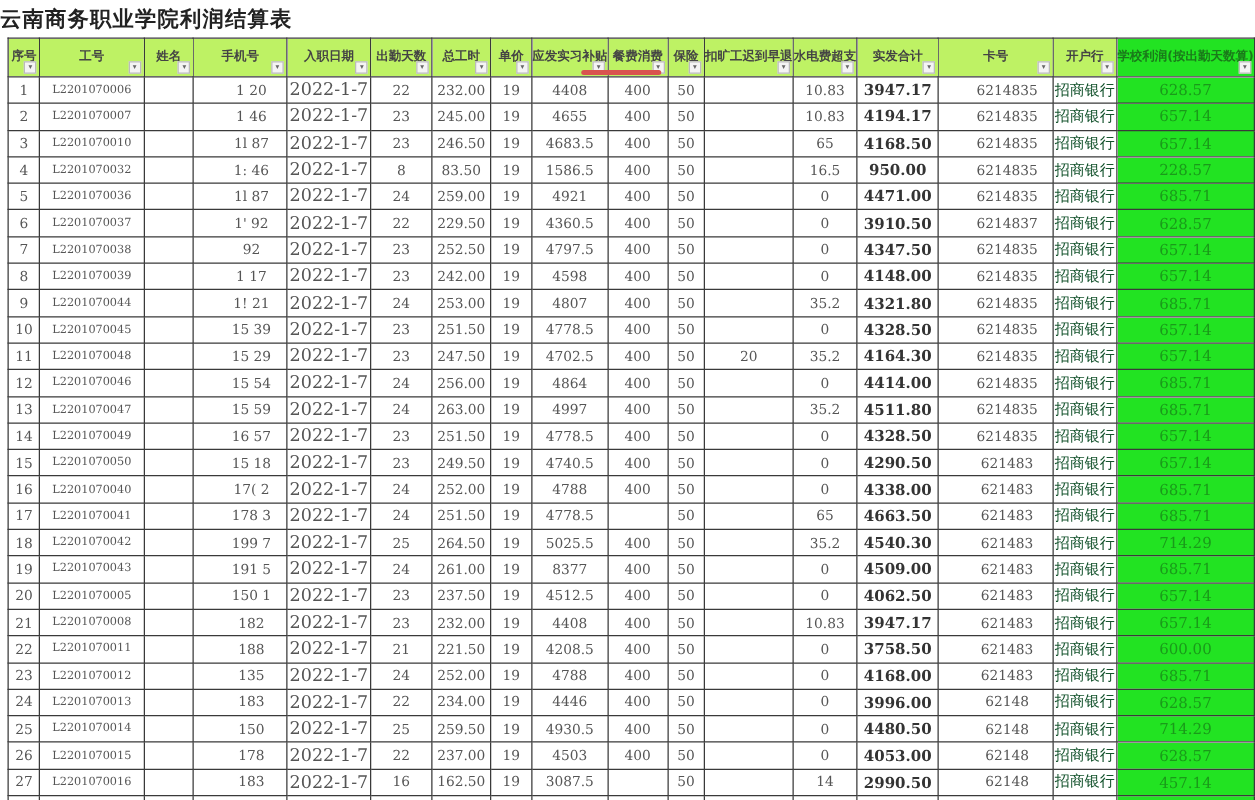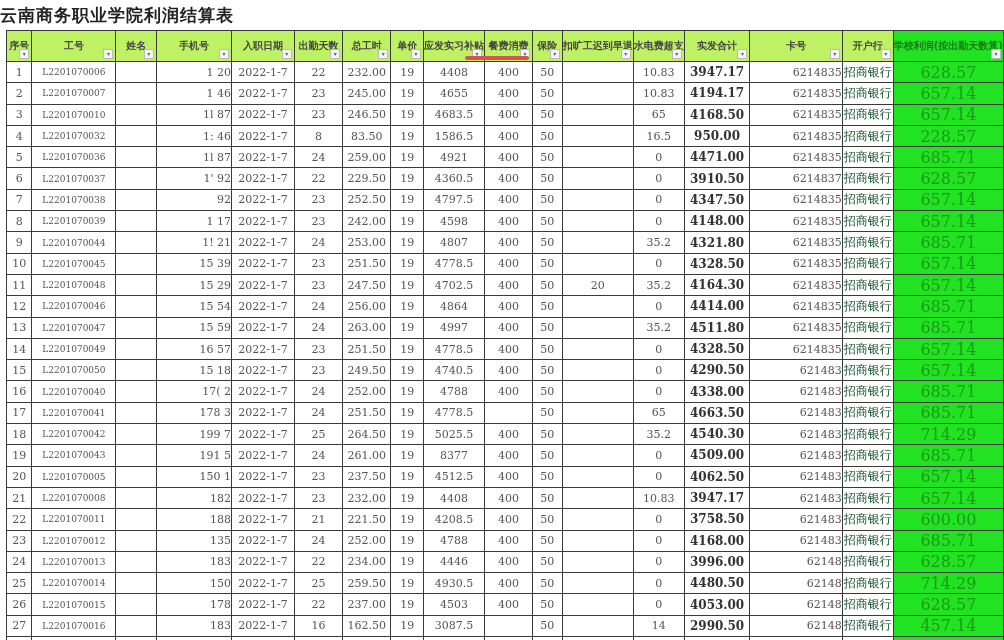--- a/index.html
+++ b/index.html
@@ -9,29 +9,29 @@
            font-size: 17px; font-weight: bold; color: #222; letter-spacing: 1px; }
   .sheet { position: absolute; left: 6px; top: 30px; }
   table { border-collapse: collapse; table-layout: fixed; }
   th, td { border: 1px solid #3a3a3a; padding: 0; text-align: center; white-space: nowrap;
            overflow: hidden; }
   th { height: 30px; font-size: 10px; font-weight: bold; color: #444; position: relative;
        line-height: 12px; background: #bef264; }
   td { height: 20.3px; font-size: 11px; color: #555;
        font-family: "DejaVu Serif", "Liberation Serif", serif; }
   td.id { font-size: 9px; margin-top: 10px; }
-  td.date { font-size: 11px; margin-top: 12px; }
+  td.date { font-size: 14px; margin-top: 12px; }
   td.total { font-weight: bold; color: #333; font-size: 12px; margin-left: 22px; }
   td.bank { font-family: "DejaVu Sans", sans-serif; font-size: 12px; color: #14532d; }
-  td.profit { background: #22e322; color: #1a9a1a; font-size: 16px; }
+  td.profit { background: #22e322; color: #1a9a1a; font-size: 12px; }
   th.profit { background: #22e322; color: #1a7a1a; }
   .filter-arrow { position: absolute; right: 2px; bottom: 2px; font-size: 6px; color: #666;
                   border: 1px solid #bbb; background: #f4f4f4; width: 8px; height: 8px;
                   line-height: 8px; text-align: center; }
-  td.left { text-align: right; padding-left: 18px; }
+  td.left { text-align: center; padding-left: 18px; }
   .red-underline { position: absolute; left: 465px; top: 56px; width: 64px; height: 4px;
                    background: #d9534f; border-radius: 2px; }
 </style>
 </head>
 <body>
 
 <div class="title">云南商务职业学院利润结算表</div>
 
 <div class="sheet">
   <table>

